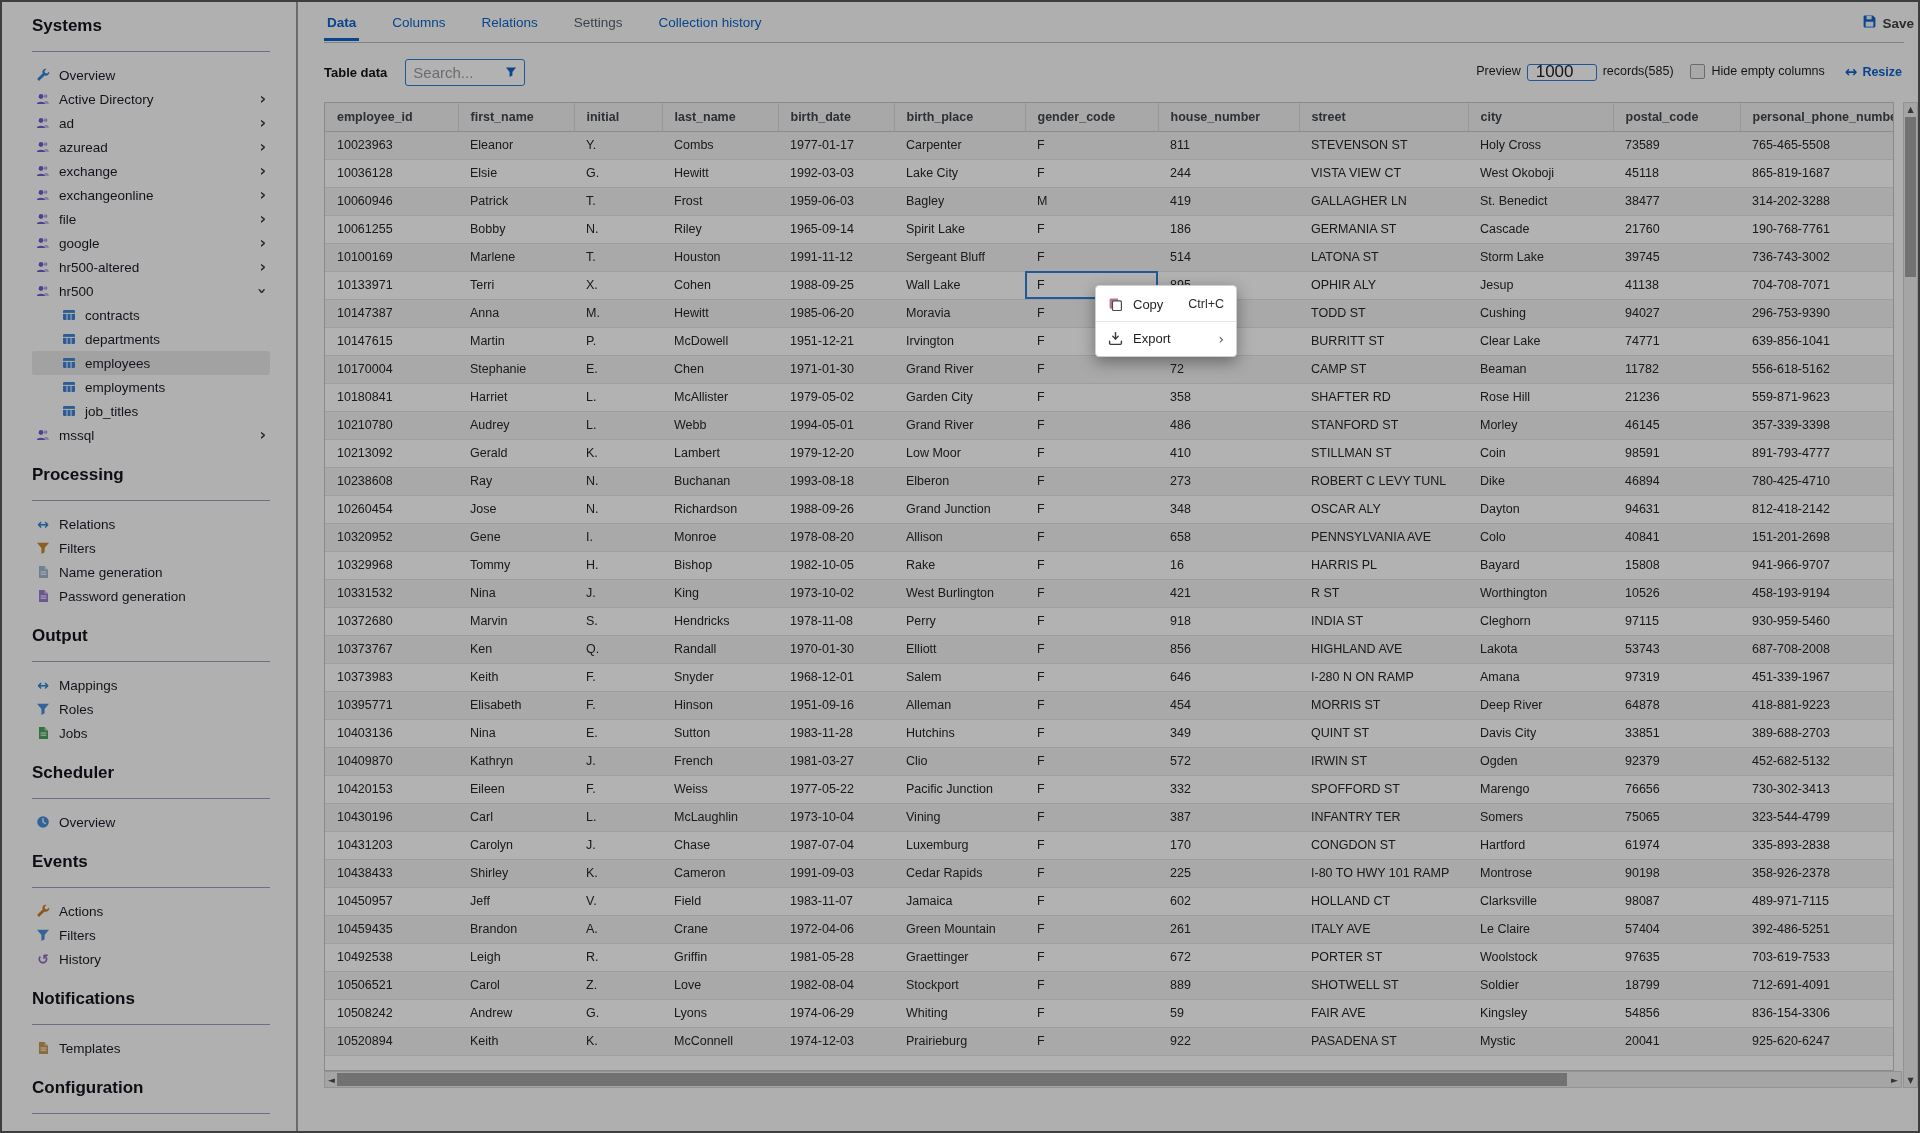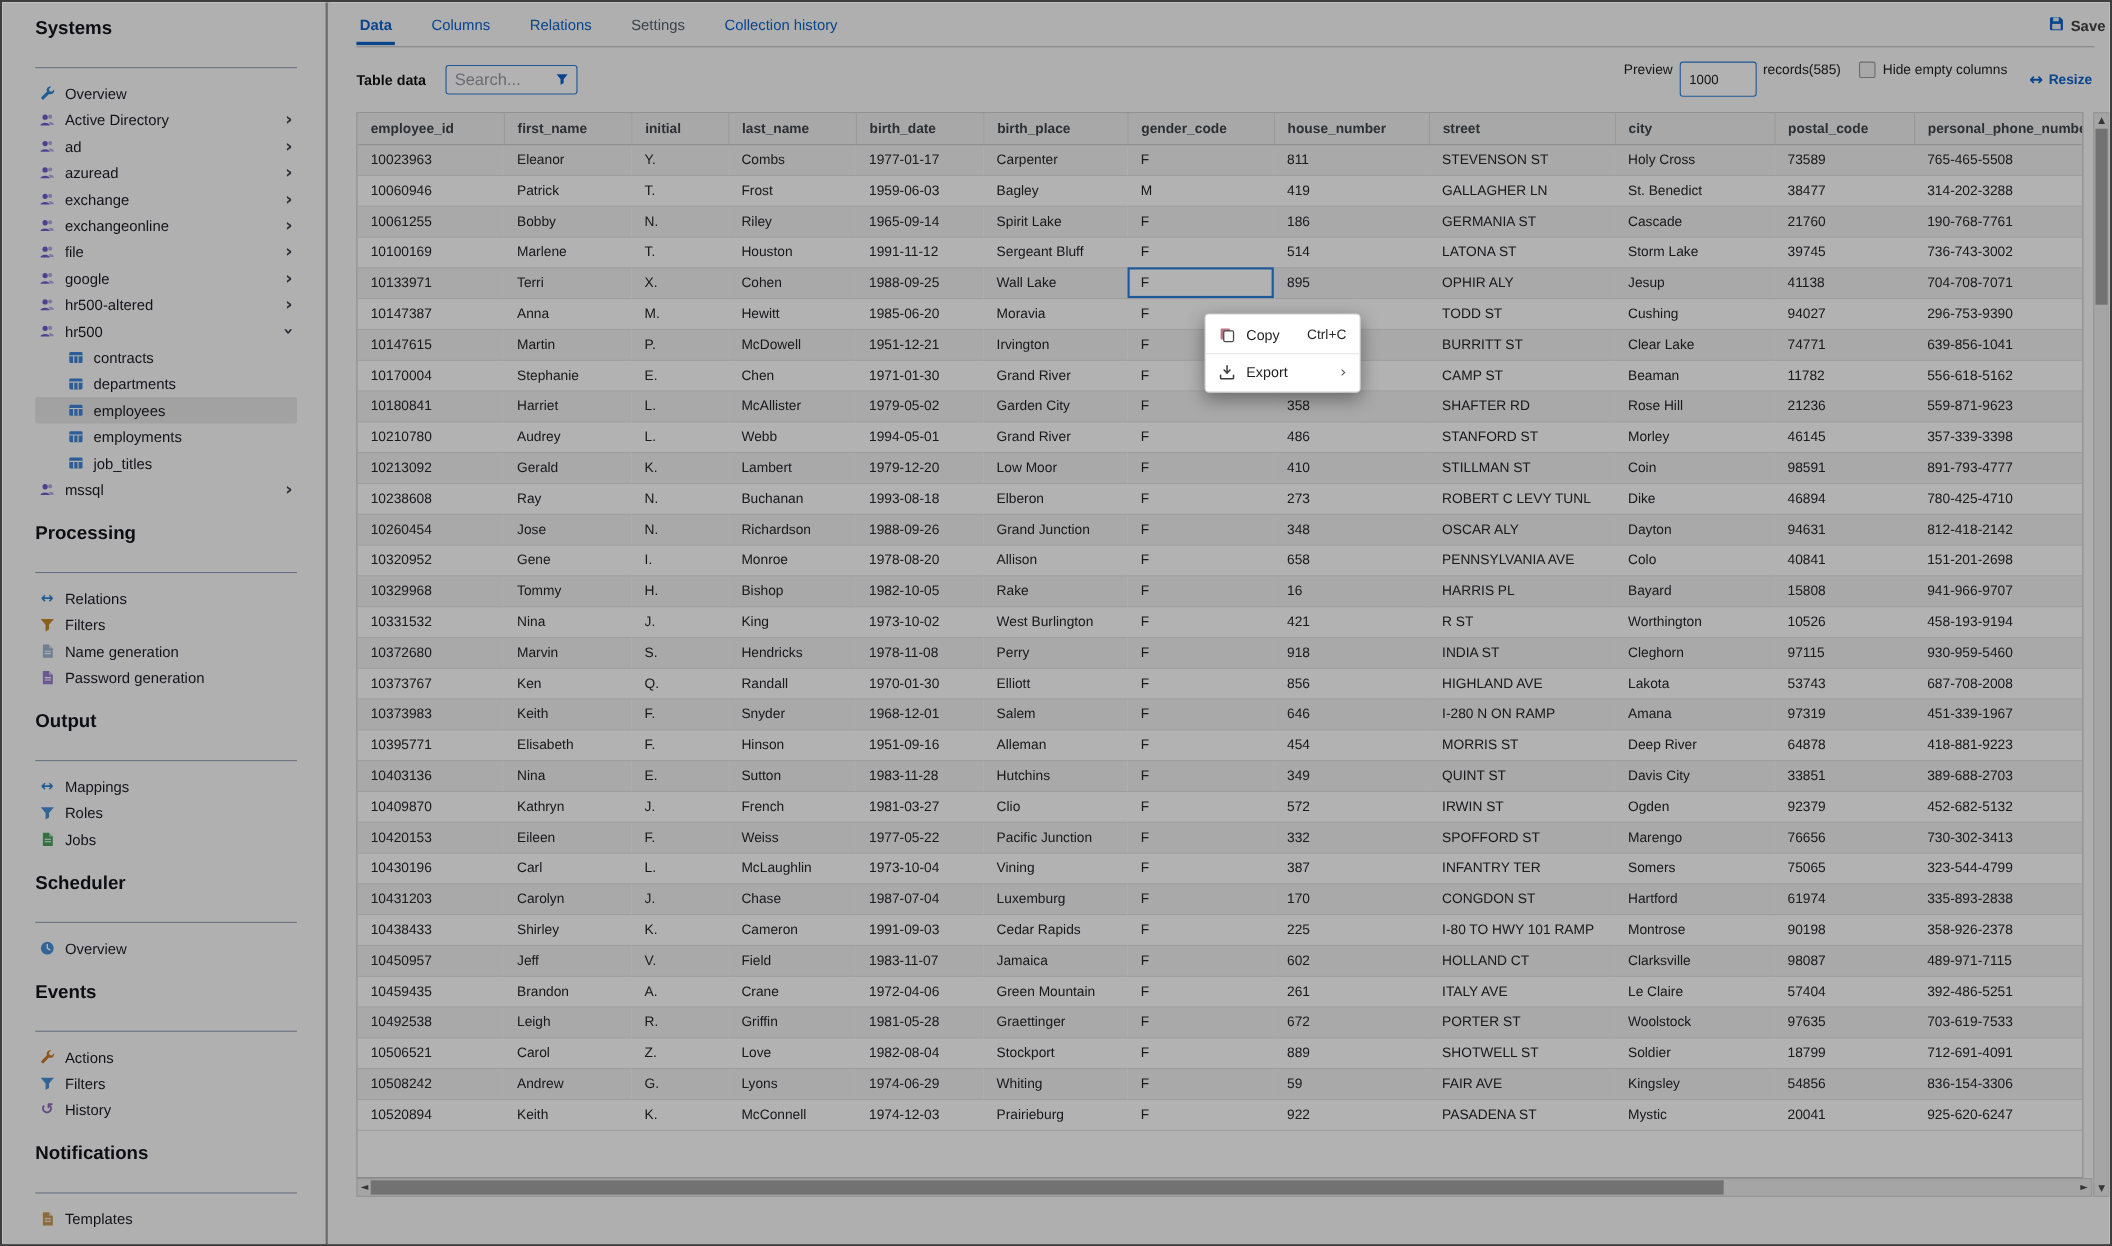--- a/index.html
+++ b/index.html
@@ -2,21 +2,21 @@
 <html><head>
 <meta charset="utf-8">
 <style>
   * { margin:0; padding:0; box-sizing:border-box; }
   html,body { width:1920px; height:1133px; font-family:"Liberation Sans", sans-serif; }
   .window { position:relative; width:1920px; height:1133px; background:#fbfbfb; border:2px solid #3e3e3e; overflow:hidden; }
 
   
   .sidebar { position:absolute; left:0; top:0; bottom:0; width:296px; background:#fdfdfd; border-right:2px solid #9a9a9a; padding:14px 26px 0 30px; overflow:hidden; }
   .sec { margin-bottom:18px; }
-  .sec-title { font-size:17px; font-weight:700; color:#14141e; padding-bottom:25px; border-bottom:1px solid #97a3b8; margin-bottom:11px; }
+  .sec-title { font-size:17px; font-weight:700; color:#14141e; padding-bottom:15px; border-bottom:1px solid #97a3b8; margin-bottom:11px; }
   .sitem { display:flex; align-items:center; height:24px; gap:7px; font-size:13.5px; color:#1b1b26; cursor:default; border-radius:2px; padding:0 4px 0 2px; }
   .sitem.indent { padding-left:28px; }
   .sitem.selected { background:#e9e9e9; }
   .icw { width:18px; height:15px; display:inline-flex; align-items:center; justify-content:center; flex:none; }
   .icw svg { width:14px; height:14px; }
   .uic { font-family:"DejaVu Sans", sans-serif; font-size:14px; font-weight:700; line-height:1; }
   .uic.gear { font-size:15px; font-weight:400; }
   .chev { margin-left:auto; color:#41414b; font-size:16px; font-weight:700; font-family:"DejaVu Sans",sans-serif; line-height:1; }
   .chev.down { transform:rotate(90deg); }
 
@@ -28,21 +28,21 @@
   .tab.muted { color:#55606e; }
   .save { position:absolute; right:4px; top:12px; display:flex; align-items:center; gap:5px; color:#404040; font-size:13.5px; font-weight:700; }
   .save svg { width:15px; height:15px; }
 
   .toolbar { position:absolute; left:24px; right:16px; top:54px; height:32px; display:flex; align-items:center; }
   .tb-title { font-size:13px; font-weight:700; color:#141414; }
   .searchbox { margin-left:18px; width:120px; height:27px; border:1px solid #2e7cd6; border-radius:3px; background:#fff; display:flex; align-items:center; padding:0 7px; gap:6px; }
   .searchbox input { border:none; outline:none; flex:1; min-width:0; font-size:15px; color:#333; background:transparent; font-family:inherit; }
   .searchbox input::placeholder { color:#9a9aa2; }
   .tb-right { margin-left:auto; display:flex; font-size:12.5px; color:#1e1e1e; }
-  .pv-input { width:70px; height:32px; border:1px solid #2e7cd6; border-radius:3px; background:#fff; font-size:12px; color:#222; padding:0 8px; margin:0 6px; font-family:inherit; outline:none; }
+  .pv-input { width:70px; height:17px; border:1px solid #2e7cd6; border-radius:3px; background:#fff; font-size:17px; color:#222; padding:0 8px; margin:0 6px; font-family:inherit; outline:none; }
   .chk { width:15px; height:15px; border:1px solid #9a9a9a; border-radius:2px; background:#f1f1f1; margin:0 7px 0 16px; }
   .resize { color:#0d62c9; font-weight:700; margin-left:20px; display:flex; gap:5px; align-items:center; }
   .resize .uic { font-size:15px; }
 
   
   .tablezone { position:absolute; left:24px; top:100px; width:1570px; height:969px; border:1px solid #c6c6c6; background:#fff; overflow:hidden; }
   table { table-layout:fixed; border-collapse:collapse; width:1568px; }
   th { height:28px; background:#f1f1f1; font-size:12.5px; font-weight:600; color:#40454c; text-align:left; padding:0 12px; border-right:1px solid #dadada; border-bottom:1px solid #c9c9c9; white-space:nowrap; overflow:hidden; }
   th:last-child { border-right:none; }
   td { height:28px; font-size:12.5px; color:#26262a; padding:0 12px; border-bottom:1px solid #e2e2e2; white-space:nowrap; overflow:hidden; background:#fff; }
@@ -466,20 +466,34 @@
               <td>Y.</td>
               <td>Combs</td>
               <td>1977-01-17</td>
               <td>Carpenter</td>
               <td>F</td>
               <td>811</td>
               <td>STEVENSON ST</td>
               <td>Holy Cross</td>
               <td>73589</td>
               <td>765-465-5508</td>
+            </tr>
+            <tr>
+              <td>10036128</td>
+              <td>Elsie</td>
+              <td>G.</td>
+              <td>Hewitt</td>
+              <td>1992-03-03</td>
+              <td>Lake City</td>
+              <td>F</td>
+              <td>244</td>
+              <td>VISTA VIEW CT</td>
+              <td>West Okoboji</td>
+              <td>45118</td>
+              <td>865-819-1687</td>
             </tr>
             <tr>
               <td>10060946</td>
               <td>Patrick</td>
               <td>T.</td>
               <td>Frost</td>
               <td>1959-06-03</td>
               <td>Bagley</td>
               <td>M</td>
               <td>419</td>

